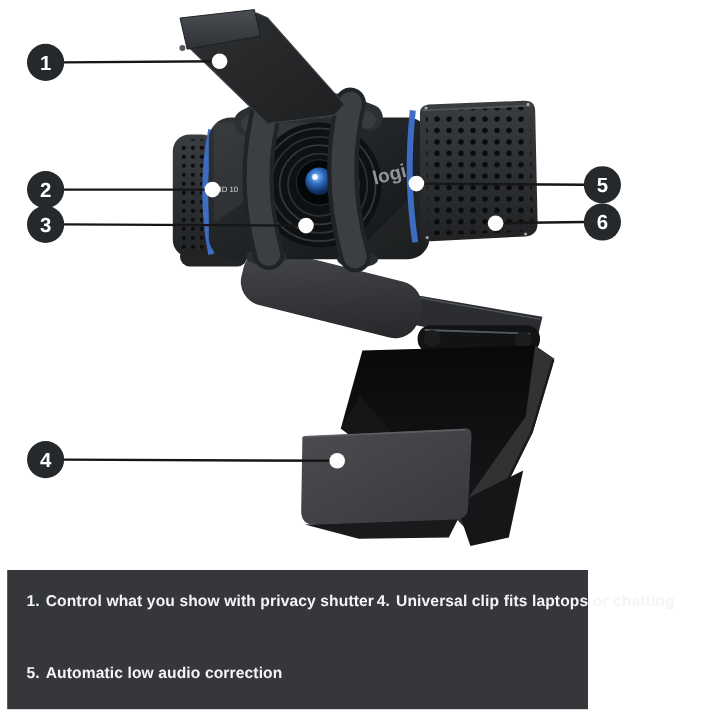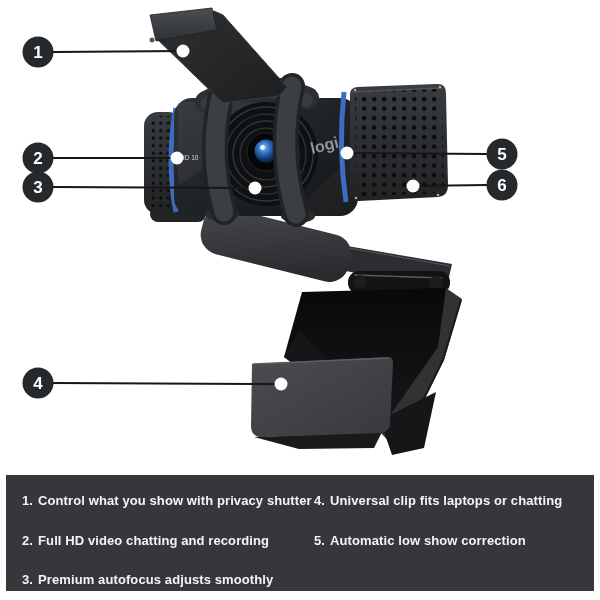--- a/index.html
+++ b/index.html
@@ -2,21 +2,21 @@
 <html><head>
 <meta charset="utf-8">
 <style>
   html,body{margin:0;padding:0;background:#fff;}
   .canvas{
     position:relative;width:600px;height:600px;background:#ffffff;overflow:hidden;
     font-family:"Liberation Sans", sans-serif;
   }
   .scene{position:absolute;left:0;top:0;width:600px;height:472px;}
   .legend{
-    position:absolute;left:6px;top:475px;width:588px;height:116px;
+    position:absolute;left:6px;top:475px;width:484px;height:116px;
     background:#35373a;color:#f4f5f6;box-sizing:border-box;
     display:grid;grid-template-columns:292px 1fr;
     padding:18px 6px 0 16px;row-gap:21px;
     font-size:13px;line-height:16px;font-weight:700;letter-spacing:.1px;
   }
   .li{white-space:nowrap;}
   .li .num{margin-right:5px;}
   svg text{font-family:"Liberation Sans", sans-serif;}
   .callout-num{font-size:17px;font-weight:bold;fill:#ffffff;}
 </style>
@@ -178,23 +178,17 @@
   </svg>
 
   <div class="legend">
     <div class="li">
       <span class="num">1.</span><span class="txt">Control what you show with privacy shutter</span>
     </div>
     <div class="li">
       <span class="num">4.</span><span class="txt">Universal clip fits laptops or chatting</span>
     </div>
     <div class="li">
-      <span class="num">2.</span><span class="txt">Full HD video chatting and recording</span>
-    </div>
-    <div class="li">
-      <span class="num">5.</span><span class="txt">Automatic low show correction</span>
-    </div>
-    <div class="li">
-      <span class="num">3.</span><span class="txt">Premium autofocus adjusts smoothly</span>
+      <span class="num">5.</span><span class="txt">Automatic low audio correction</span>
     </div>
   </div>
 
 </div>
 
 </body></html>

